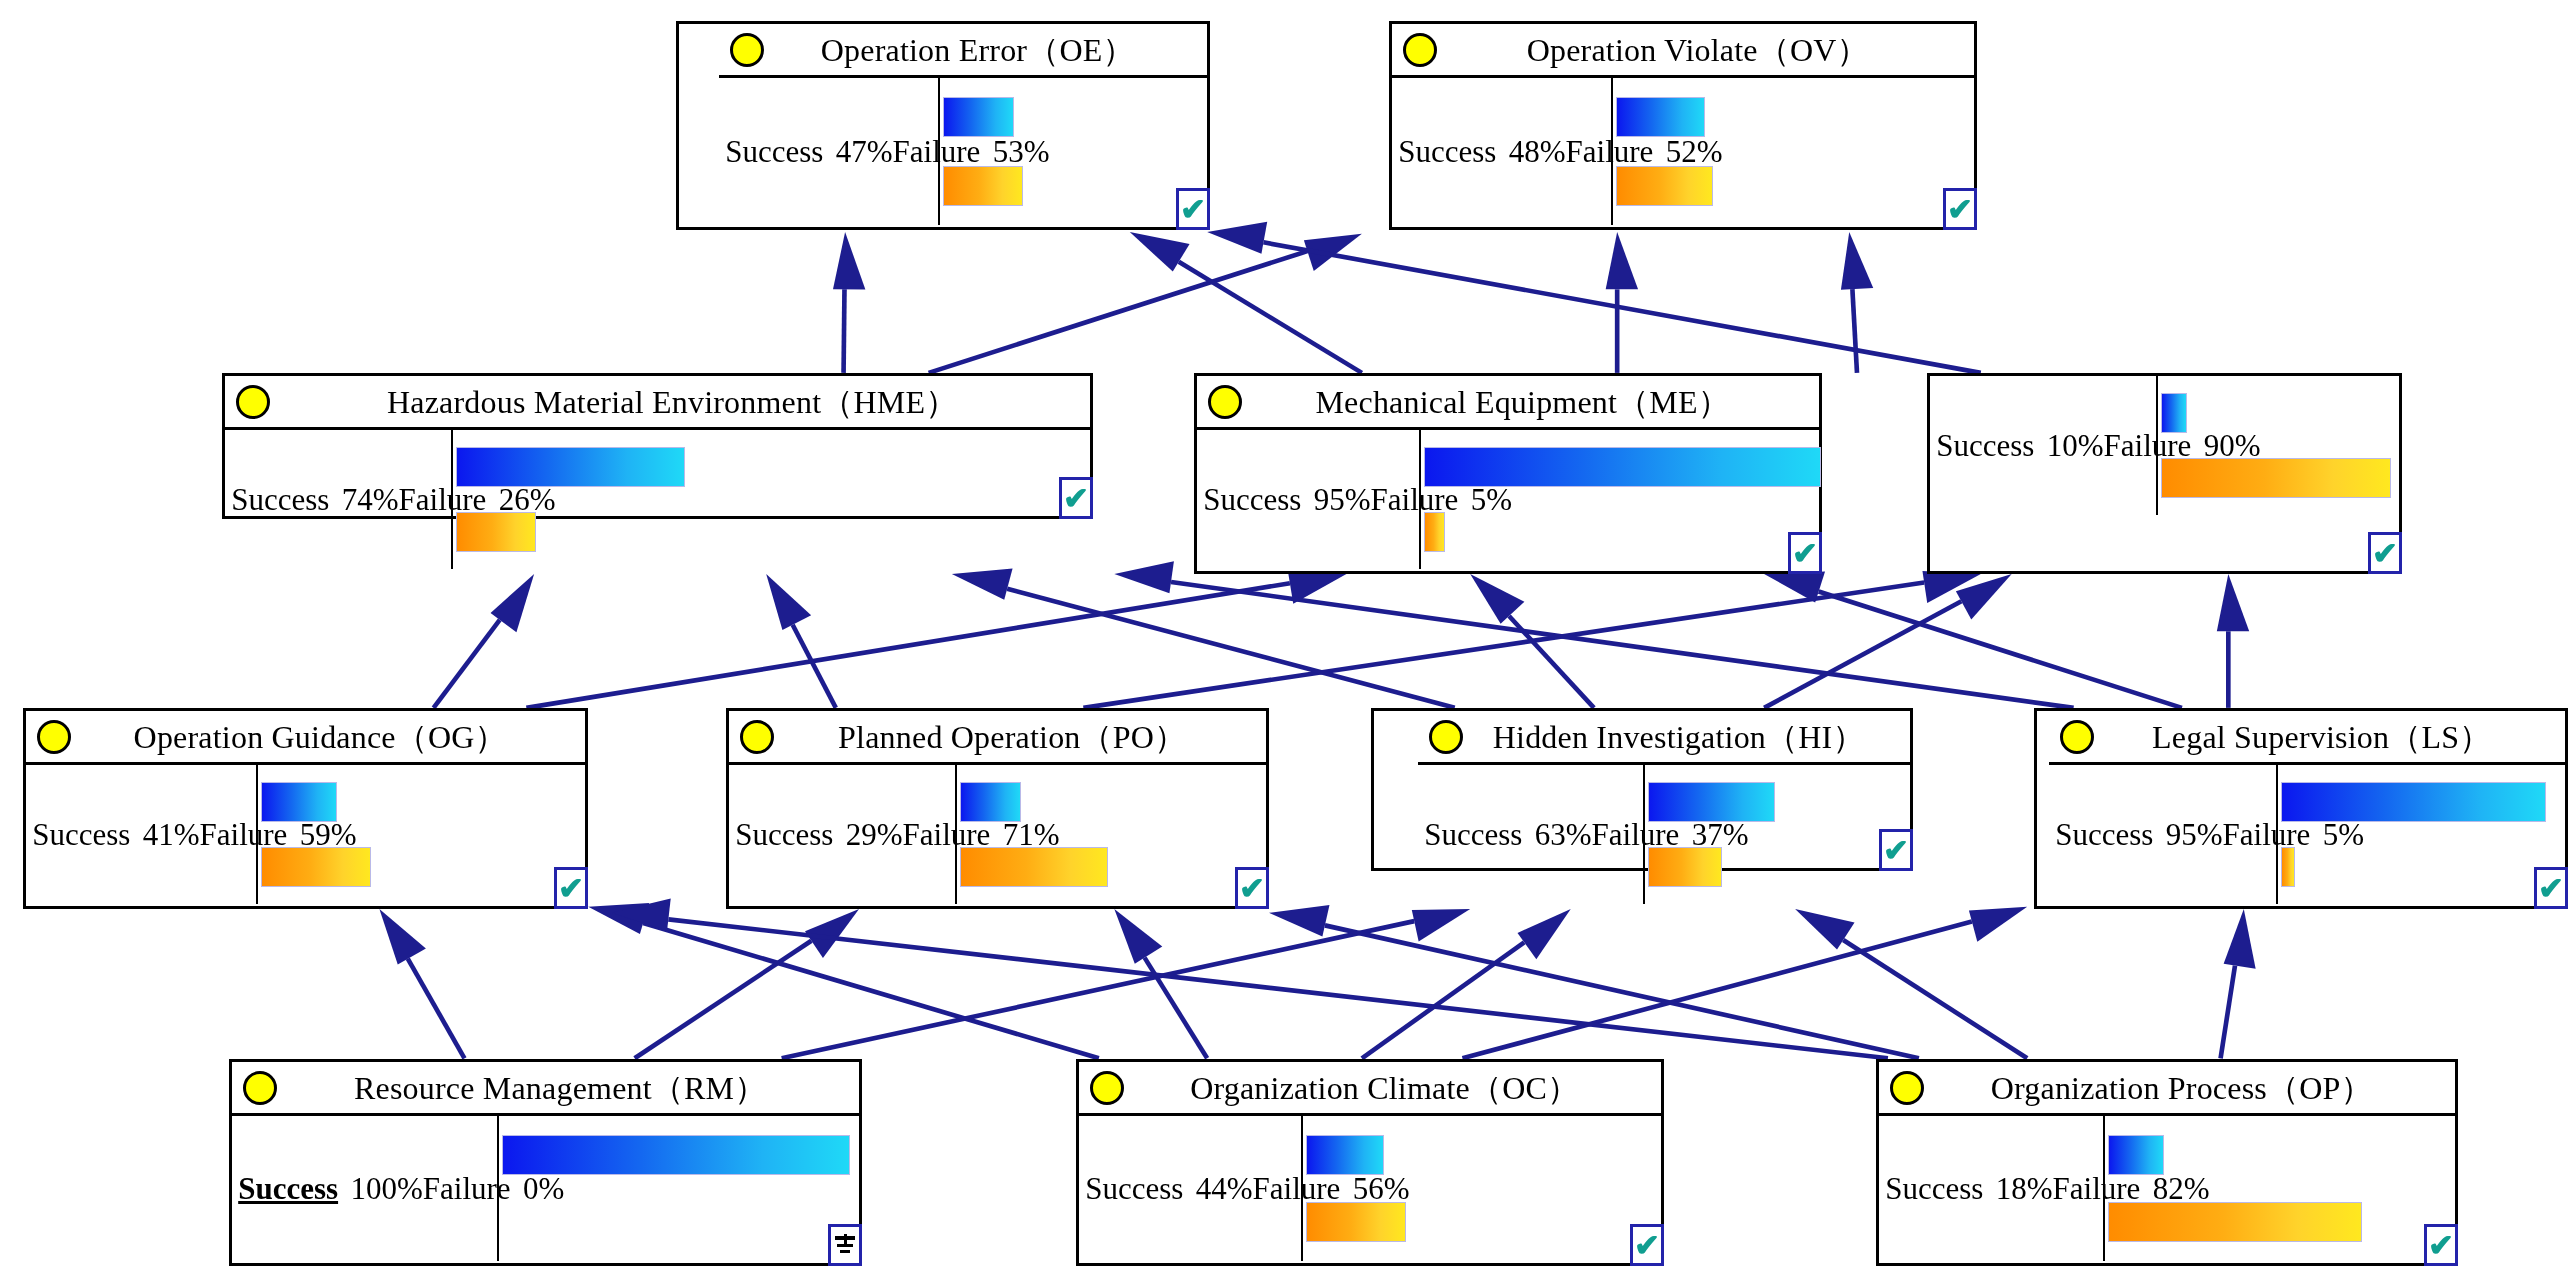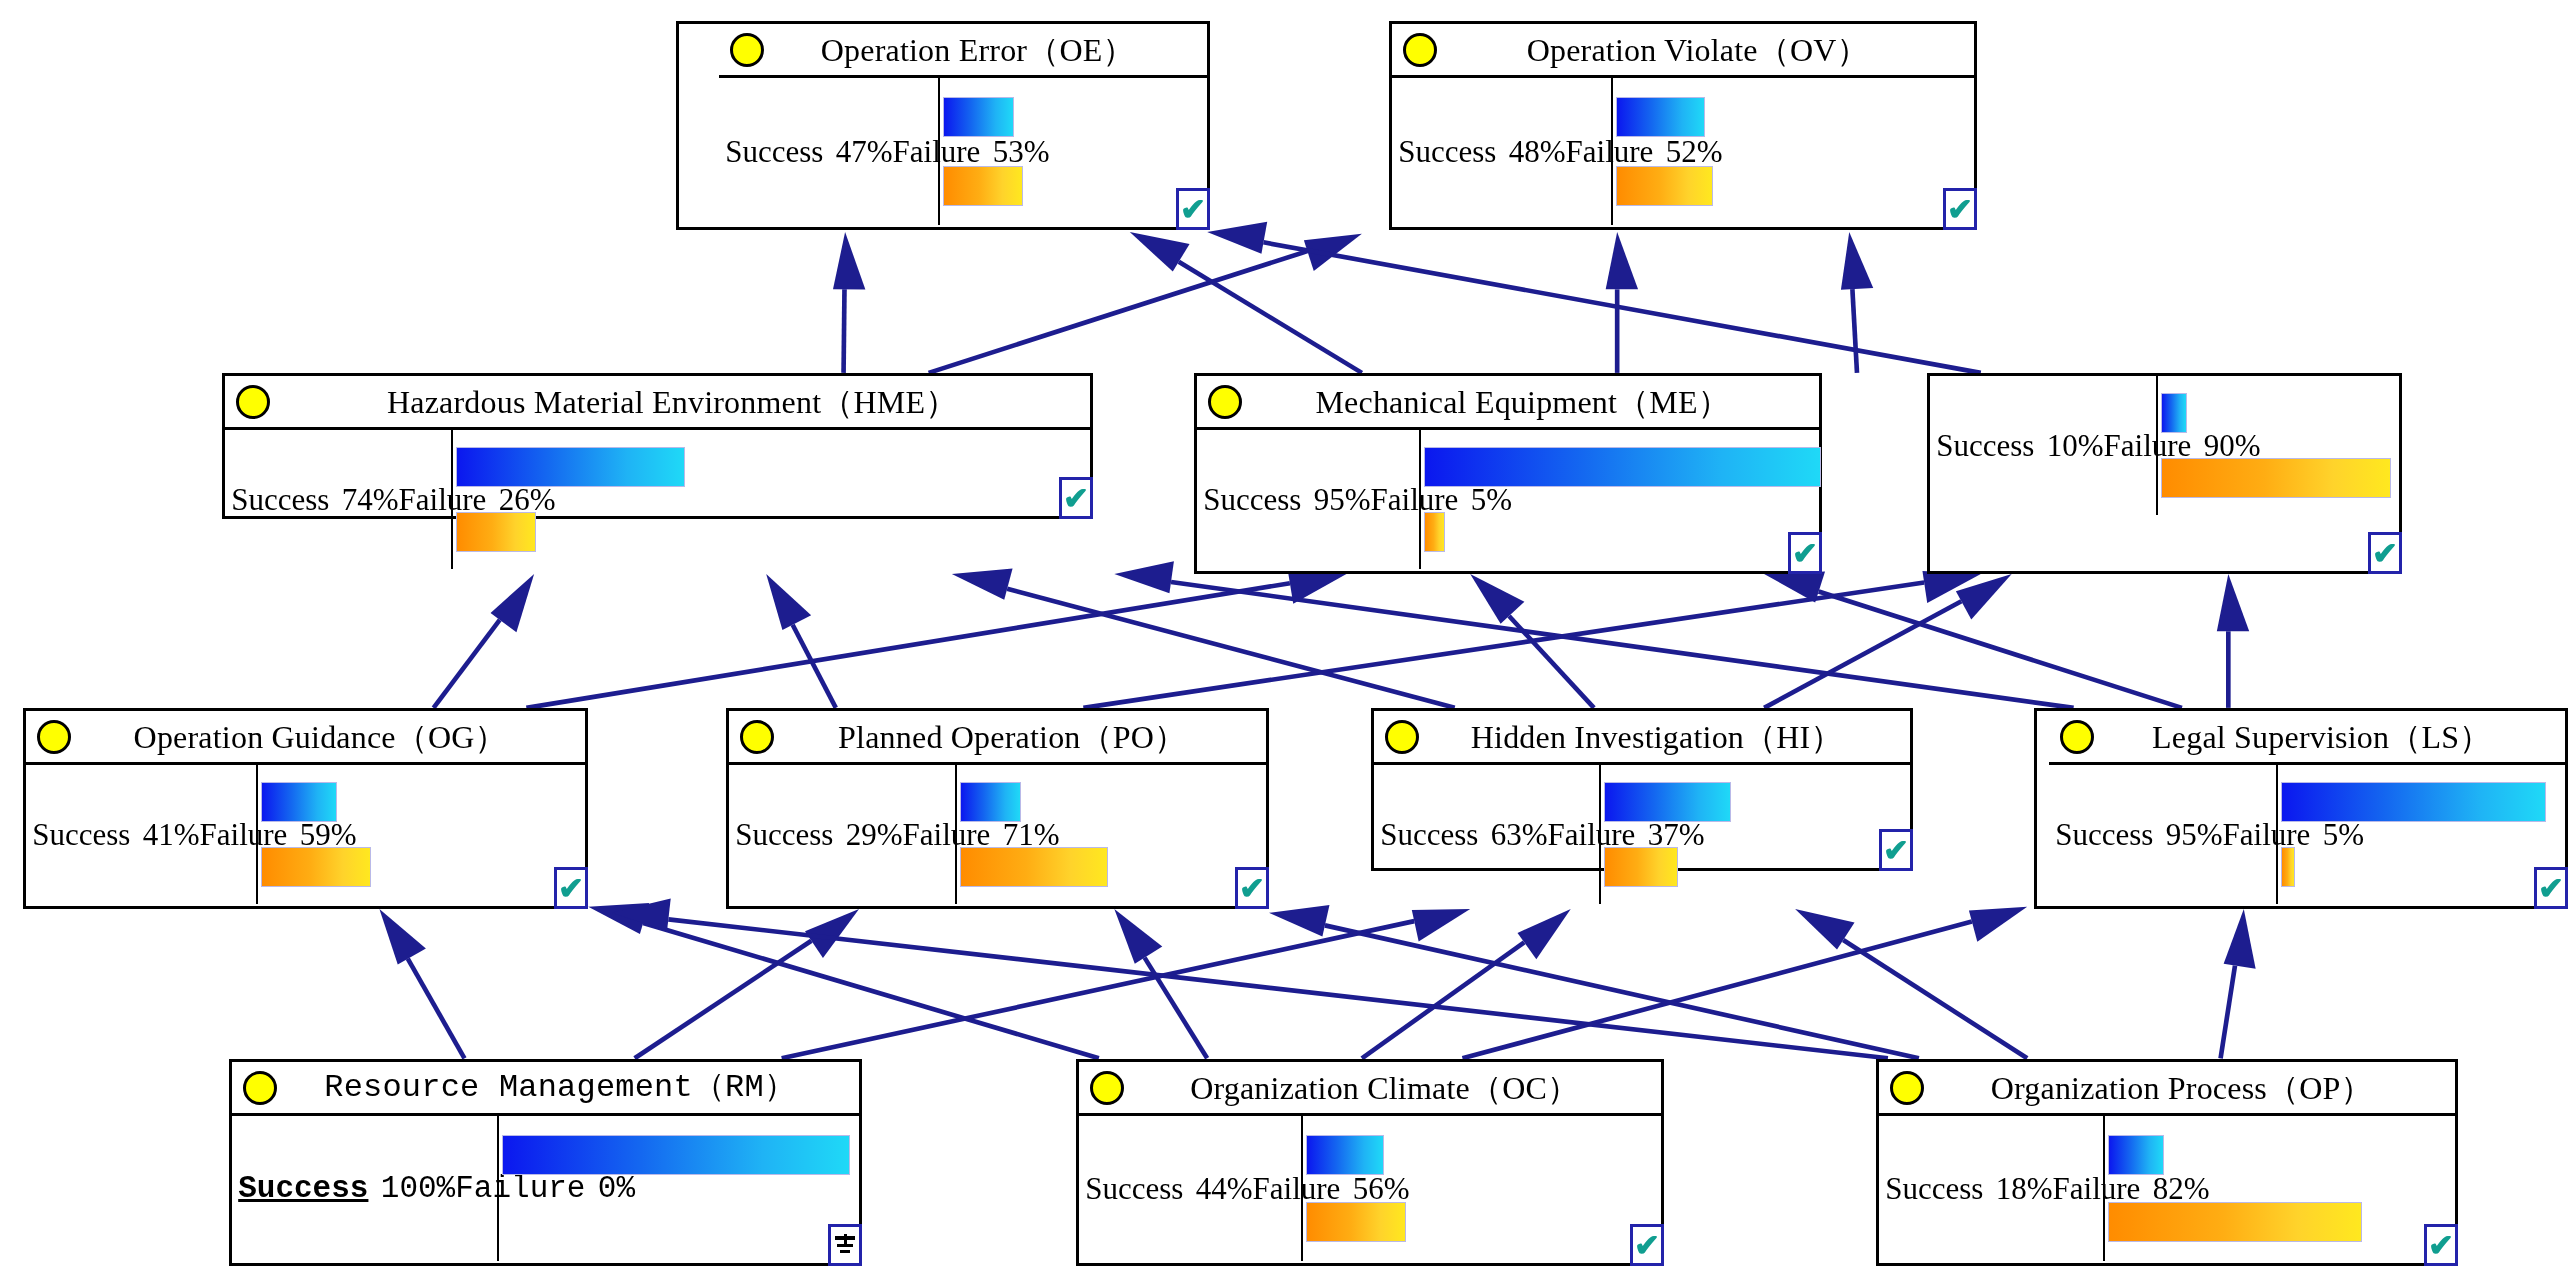--- a/index.html
+++ b/index.html
@@ -339,21 +339,21 @@
           </div>
           <div class="barslot">
             <div class="bar f" style="width: 148px;"></div>
           </div>
         </div>
       </div>
       <div class="chk" style="right: -3.1px; bottom: -3.1px;">
         <span class="tick">✔</span>
       </div>
     </div>
-    <div class="node" style="left: 1371px; top: 708px; width: 542px; height: 163px;">
+    <div class="node" style="left: 1371px; top: 708px; width: 542px; height: 163px; padding-left: 44px;">
       <div class="node-title">
         <span class="node-dot"></span>
         <span class="node-title-text">Hidden Investigation（HI）</span>
       </div>
       <div class="node-body" style="height: 139px;">
         <div class="labels" style="width: 227px;">
           <div class="lrow">
             <span class="lname">Success</span>
             <span class="lval">63%</span>
           </div>
@@ -397,21 +397,21 @@
           </div>
           <div class="barslot">
             <div class="bar f" style="width: 14px;"></div>
           </div>
         </div>
       </div>
       <div class="chk" style="right: -3.1px; bottom: -3.1px;">
         <span class="tick">✔</span>
       </div>
     </div>
-    <div class="node" style="left: 229px; top: 1059px; width: 633px; height: 207px; font-family: Liberation Mono, monospace;">
+    <div class="node" style="left: 229px; top: 1059px; width: 633px; height: 207px;">
       <div class="node-title">
         <span class="node-dot"></span>
         <span class="node-title-text">Resource Management（RM）</span>
       </div>
       <div class="node-body" style="height: 145px;">
         <div class="labels" style="width: 267px;">
           <div class="lrow ev">
             <span class="lname">Success</span>
             <span class="lval">100%</span>
           </div>

